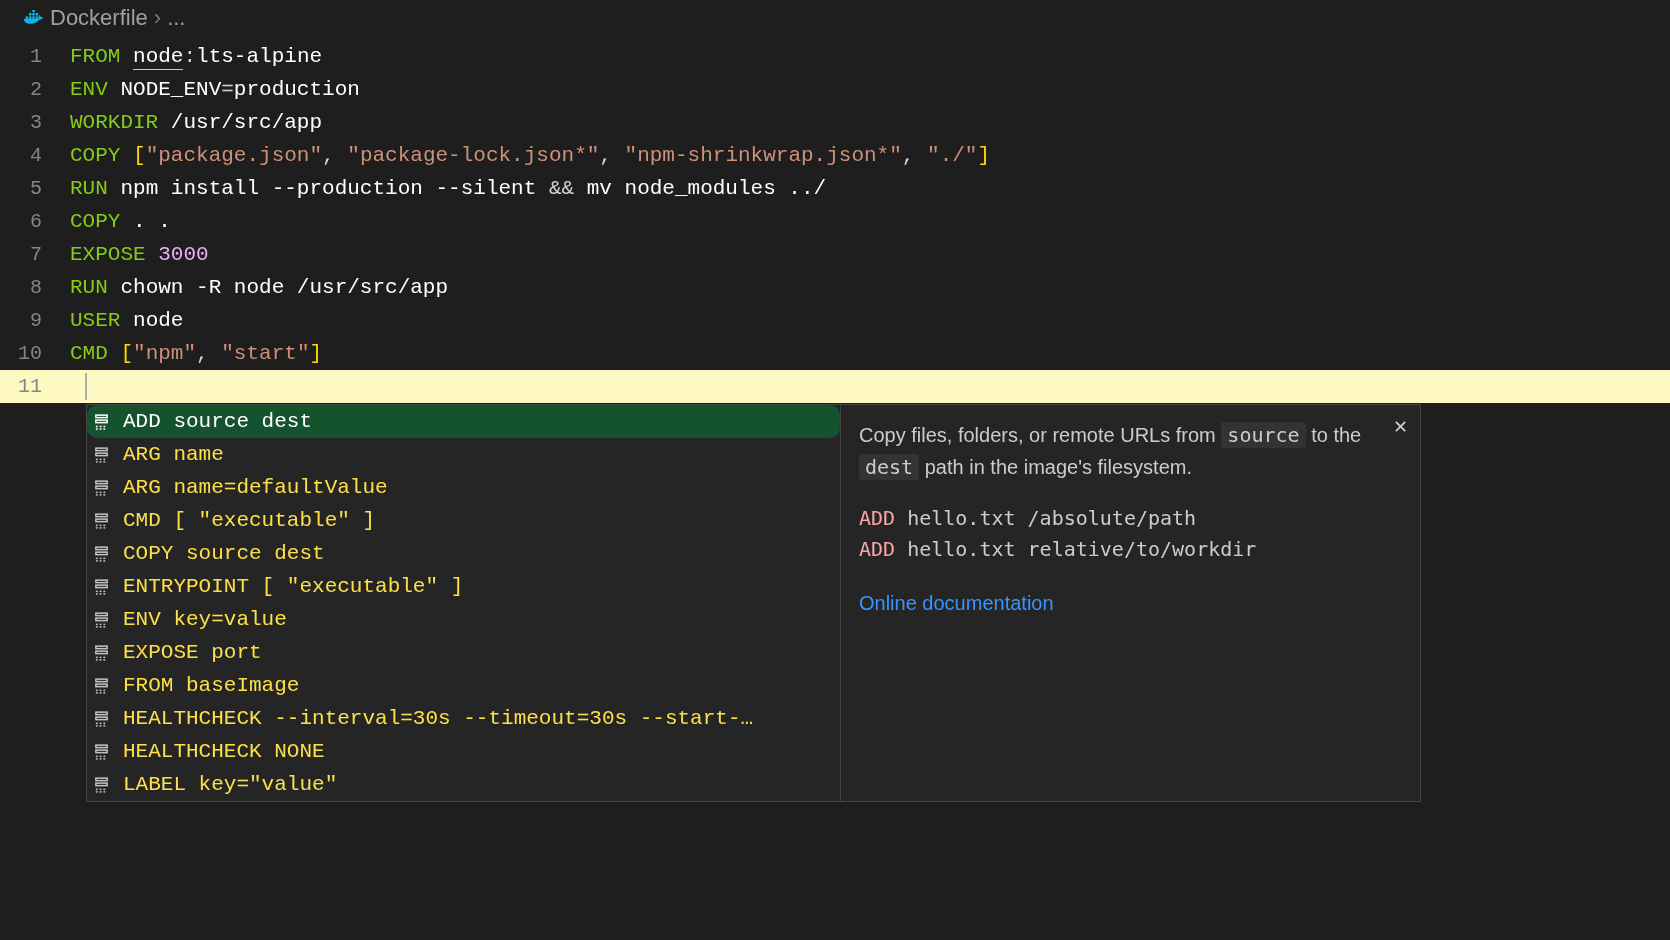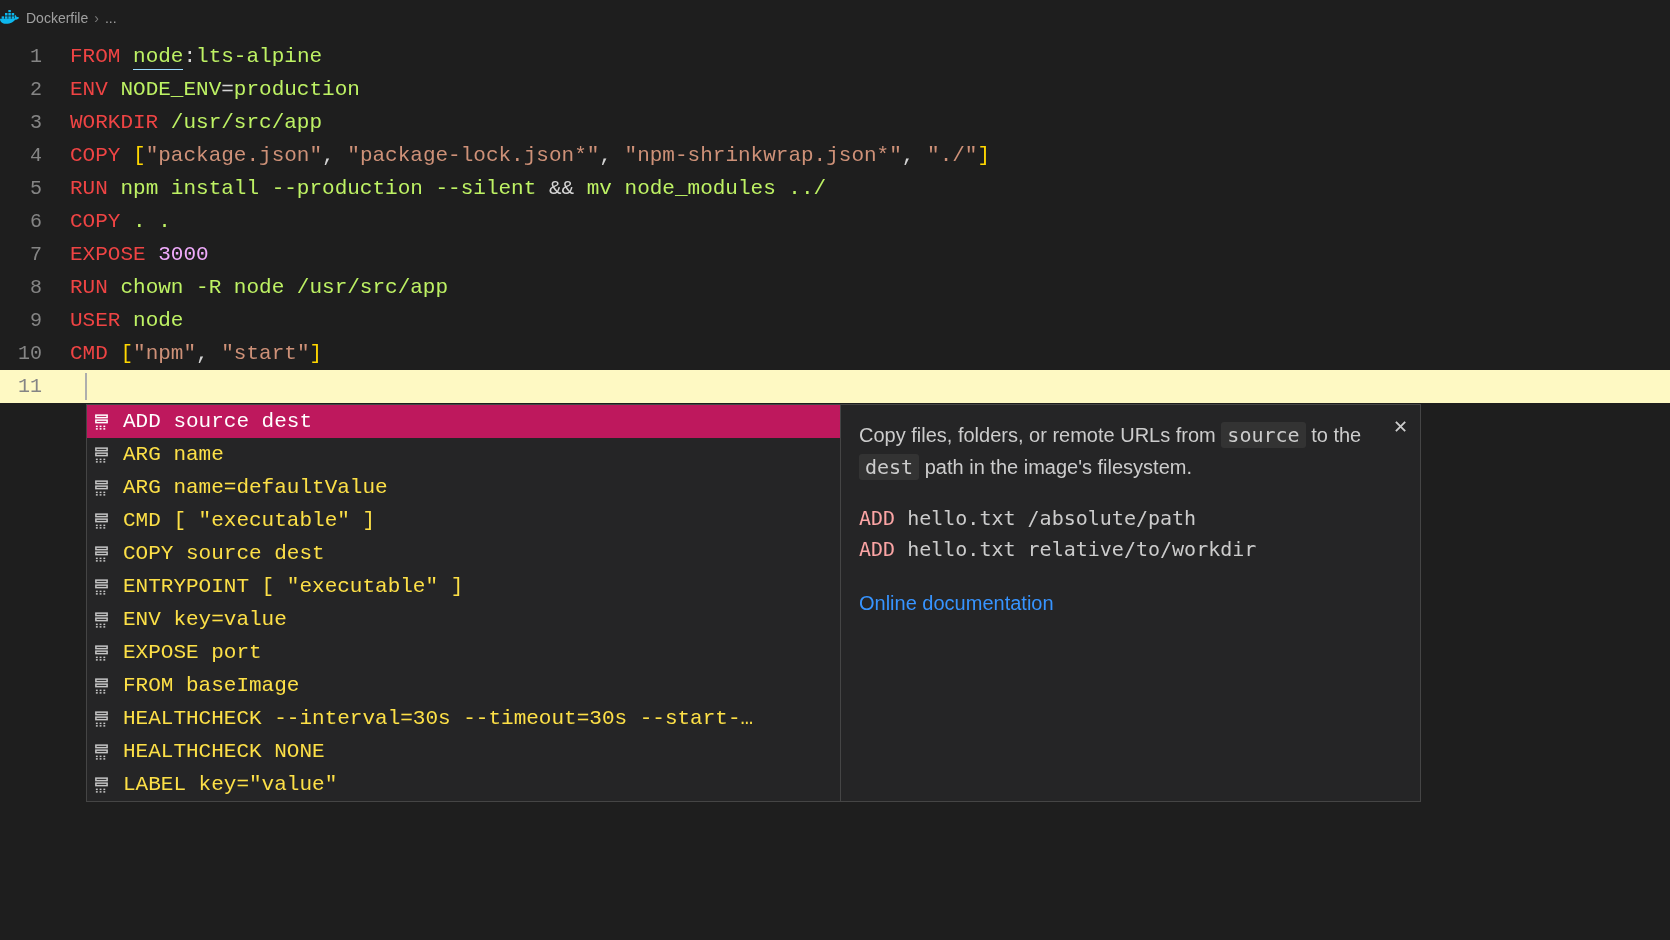--- a/index.html
+++ b/index.html
@@ -8,22 +8,22 @@
     color: #d4d4d4;
     font-family: "Consolas", "Courier New", monospace;
     font-size: 21px;
     overflow: hidden;
     width: 1670px;
     height: 940px;
   }
   .breadcrumb {
     display: flex;
     align-items: center;
-    padding: 4px 0;
-    font-size: 14px;
+    padding: 4px 24px;
+    font-size: 22px;
     color: #a0a0a0;
     gap: 6px;
     font-family: "Segoe UI", sans-serif;
     height: 36px;
   }
   .breadcrumb .docker-icon {
     display: inline-flex;
     align-items: center;
   }
   .breadcrumb .sep { color: #7a7a7a; }
@@ -40,22 +40,22 @@
   }
   .gutter {
     width: 70px;
     text-align: right;
     color: #858585;
     padding-right: 28px;
     user-select: none;
     font-size: 20px;
   }
   .code { white-space: pre; }
-  .kw { color: #ef4444; }
-  .ident { color: #bef264; }
+  .kw { color: #84cc16; }
+  .ident { color: #ffffff; }
   .str { color: #ce9178; }
   .num { color: #f0abfc; }
   .op { color: #d4d4d4; }
   .brk { color: #ffd700; }
   .ulnode { border-bottom: 1px solid #9cdcfe; padding-bottom: 1px; }
 
   .cursor-line {
     background: #fef9c3;
     position: relative;
   }
@@ -87,22 +87,23 @@
     height: 33px;
     padding-left: 6px;
     gap: 8px;
     color: #fde047;
     cursor: pointer;
     white-space: nowrap;
     overflow: hidden;
     text-overflow: ellipsis;
   }
   .suggest-item.selected {
-    background: #be185d;
+    background: #14532d;
     color: #ffffff;
+    border-radius: 10px;
   }
   .snip-icon {
     display: inline-flex;
     width: 22px;
     height: 22px;
     align-items: center;
     justify-content: center;
     flex-shrink: 0;
   }
   .snip-icon svg { display: block; }

